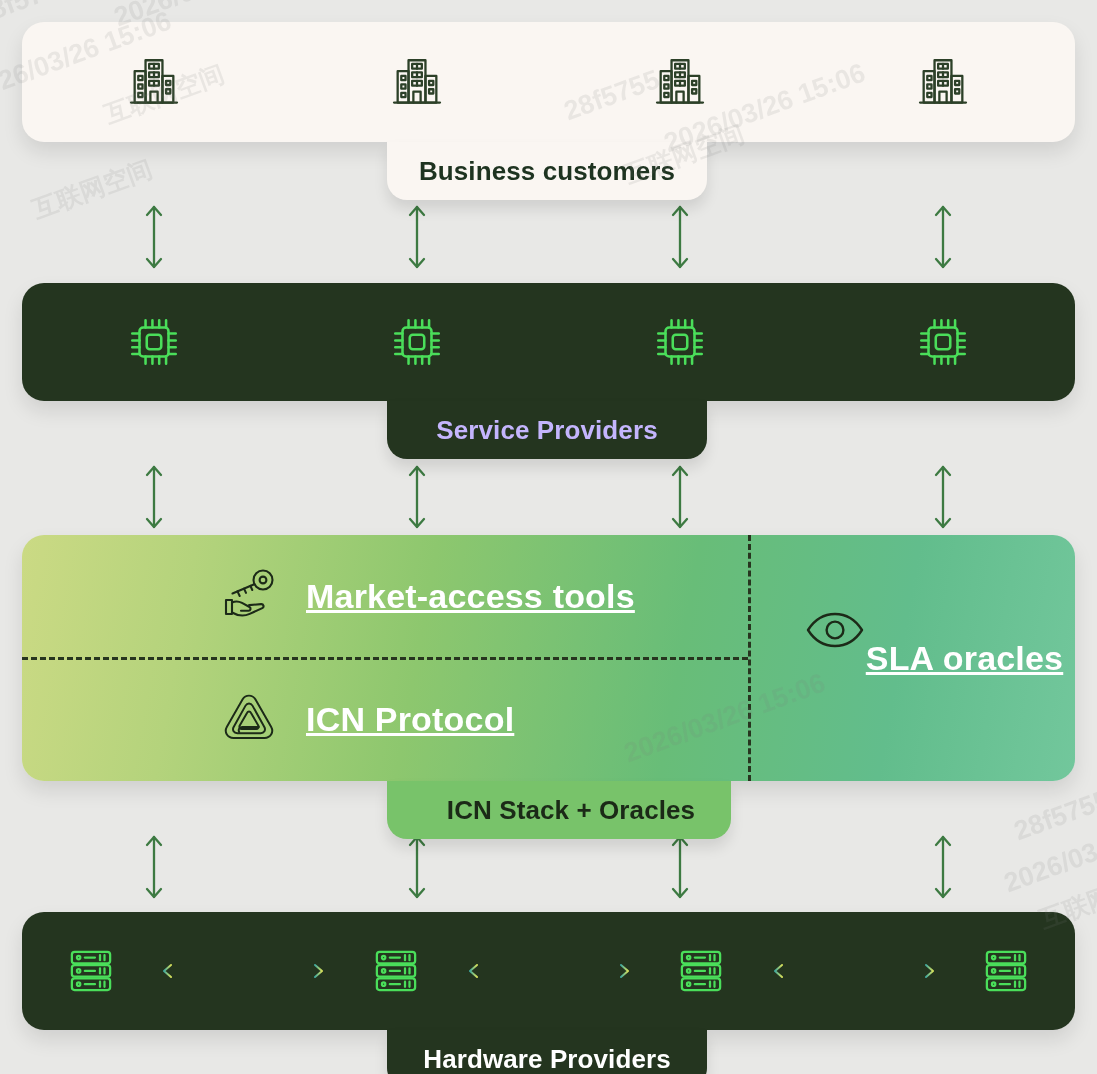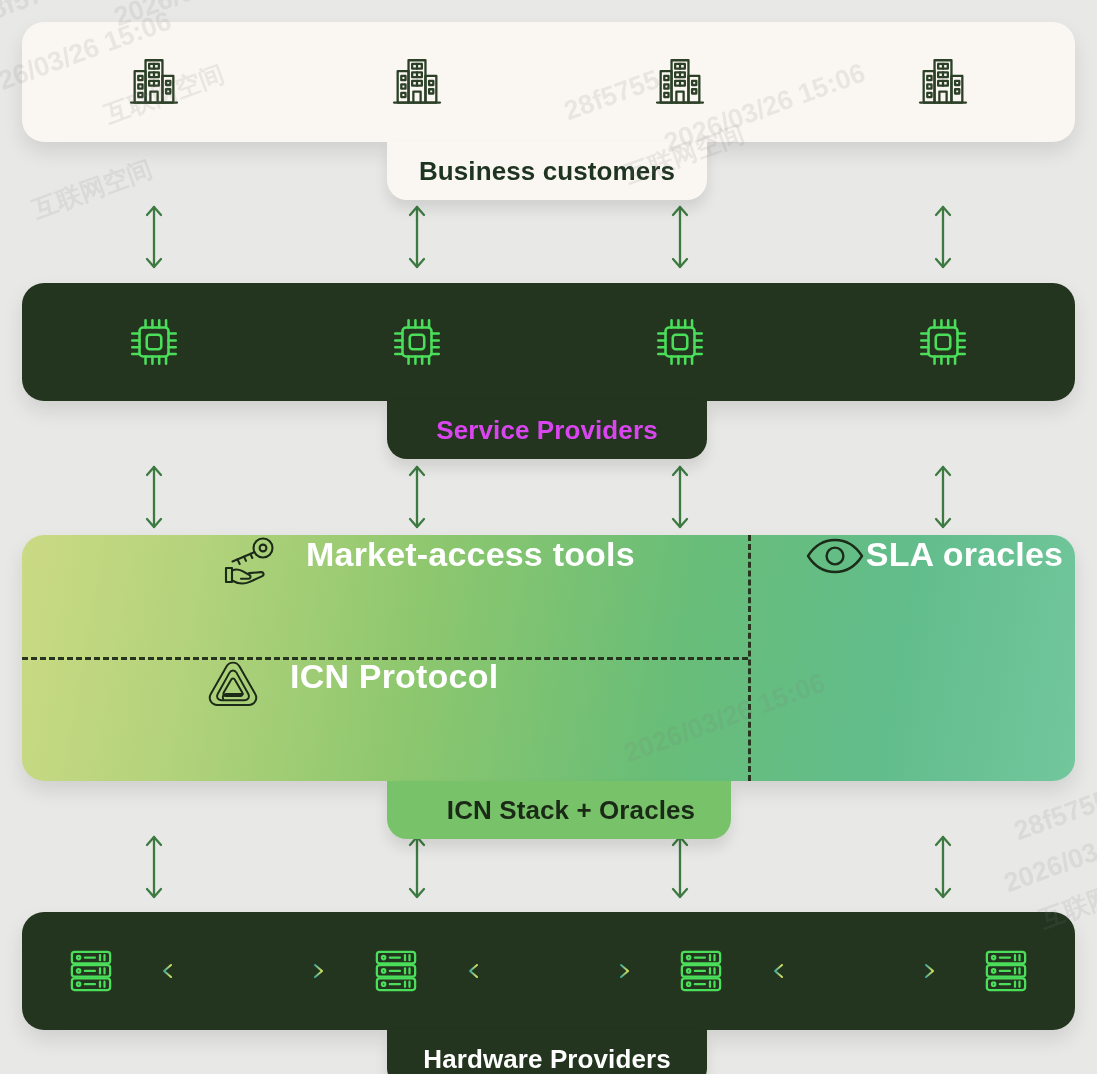--- a/index.html
+++ b/index.html
@@ -99,21 +99,21 @@
   #row-service {
     top: 283px;
     height: 118px;
     background: #24351f;
     display: flex;
     align-items: center;
   }
   #tab-service {
     top: 401px;
     background: #24351f;
-    color: #d946ef;
+    color: #c4b5fd;
   }
 
   
   #row-stack {
     top: 535px;
     height: 246px;
     background: linear-gradient(100deg,
         #cbda84 0%,
         #b4d37c 16%,
         #8dc76e 38%,
@@ -124,30 +124,31 @@
   }
   #tab-stack {
     top: 781px;
     background: #78c36a;
     color: #1b2a17;
     padding-left: 24px;
   }
   .cell {
     position: absolute;
     display: flex;
-    align-items: flex-start;
+    align-items: center;
     color: #ffffff;
+    text-decoration: underline;
   }
   .cell-title {
     font-size: 34px;
     font-weight: 700;
     letter-spacing: 0.2px;
   }
   #cell-market { left: 196px; top: 0;    height: 122px; }
-  #cell-icn    { left: 180px; top: 122px;height: 124px; }
+  #cell-icn    { left: 196px; top: 122px;height: 124px; }
   #cell-sla    { left: 748px; top: 0;    width: 327px; height: 246px;
                  flex-direction: row; justify-content: center; }
 
   .divider-h {
     position: absolute;
     left: 0;
     top: 122px;
     width: 726px;
     border-top: 3px dashed #27351f;
     z-index: 4;

